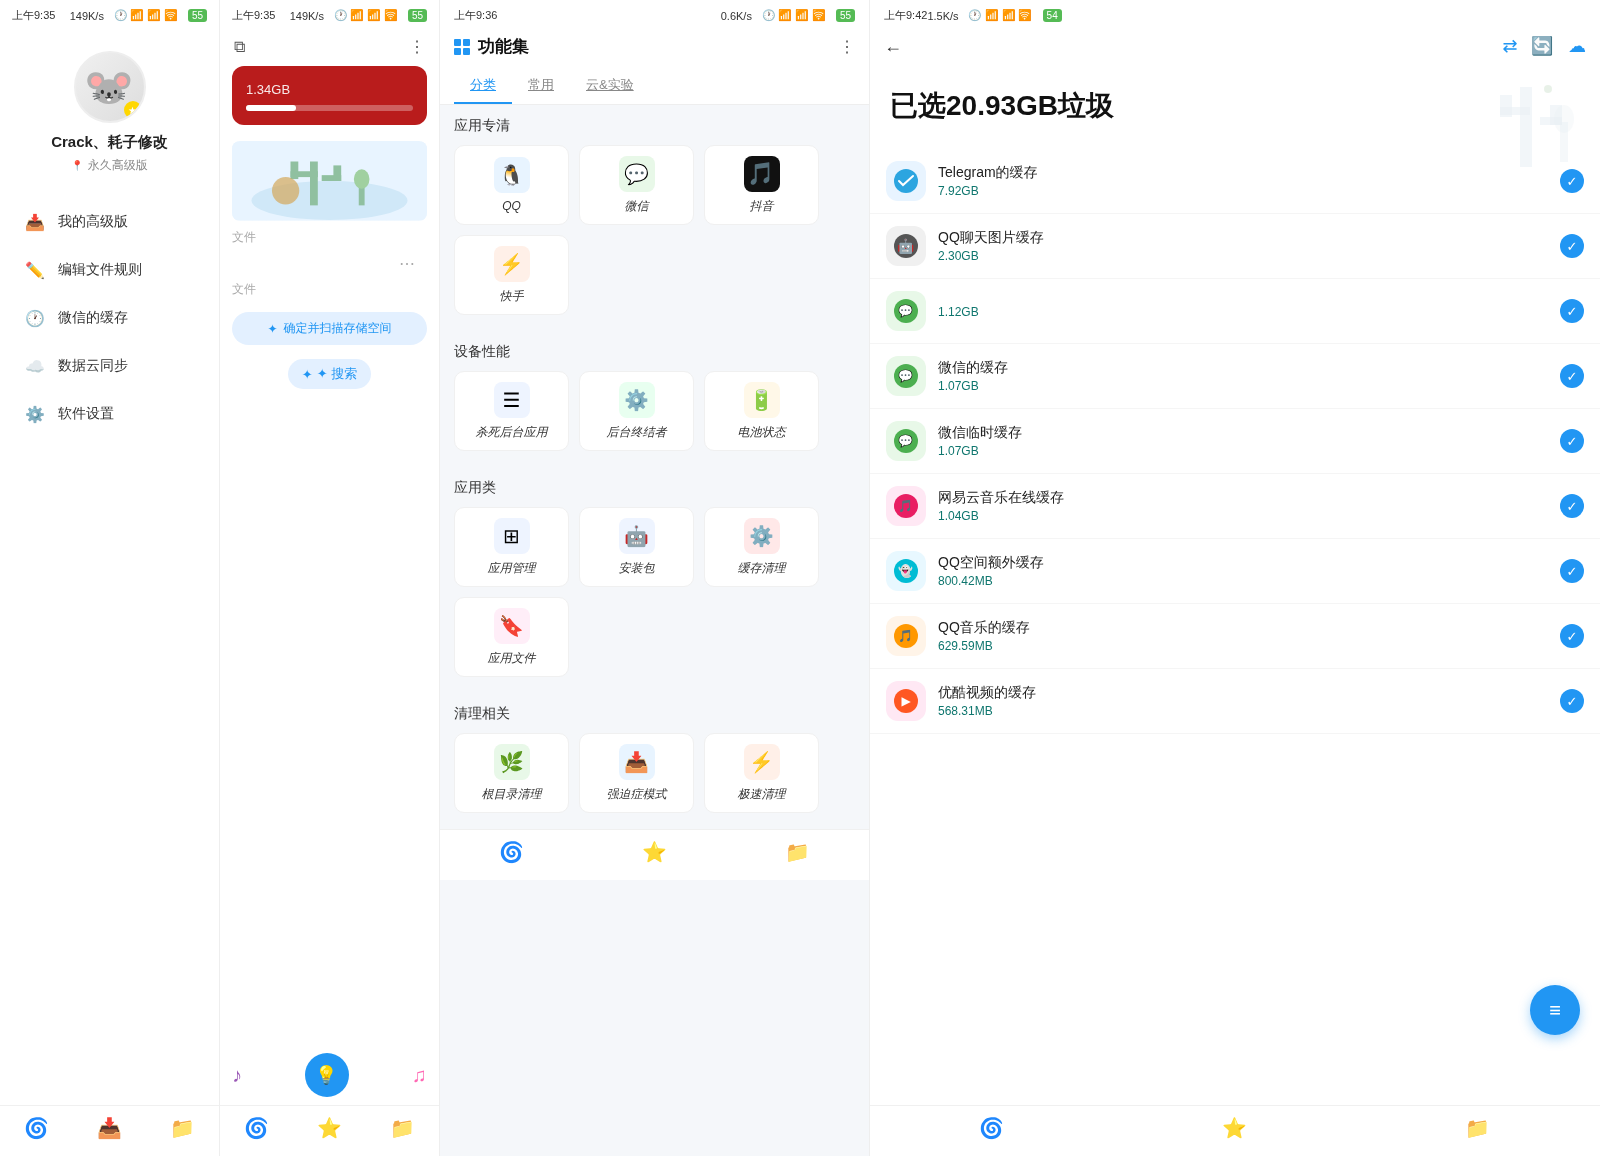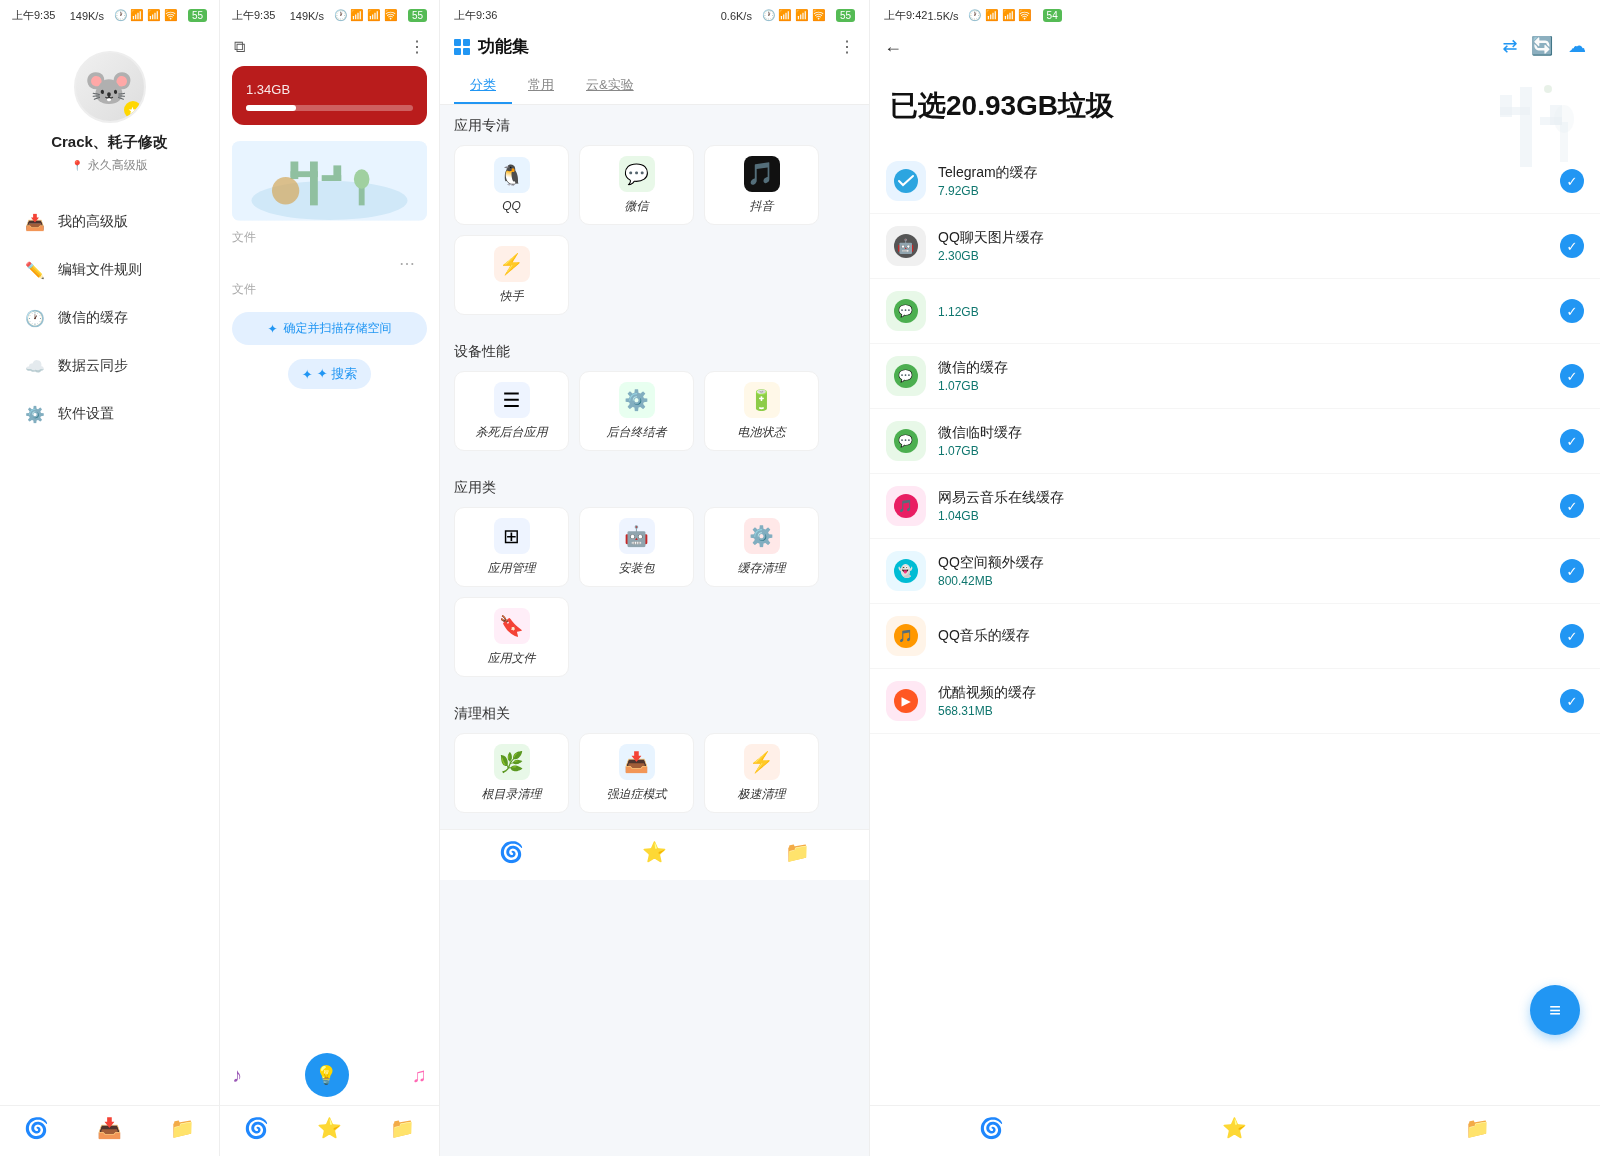--- a/index.html
+++ b/index.html
@@ -953,20 +953,21 @@
 
       <div class="trash-item">
         <div class="app-icon-circle ai-orange">
           <svg width="24" height="24" viewBox="0 0 24 24">
               <circle cx="12" cy="12" r="12" fill="#FF9800"></circle>
               <text x="12" y="16" text-anchor="middle" fill="white" font-size="12">🎵</text>
             </svg>
         </div>
         <div class="trash-info">
           <div class="trash-app-name">QQ音乐的缓存</div>
+          <div class="trash-size">629.59MB</div>
         </div>
         <div class="check-circle">✓</div>
       </div>
 
       <div class="trash-item">
         <div class="app-icon-circle ai-pink">
           <svg width="24" height="24" viewBox="0 0 24 24">
               <circle cx="12" cy="12" r="12" fill="#FF5722"></circle>
               <text x="12" y="16" text-anchor="middle" fill="white" font-size="12">▶</text>
             </svg>

